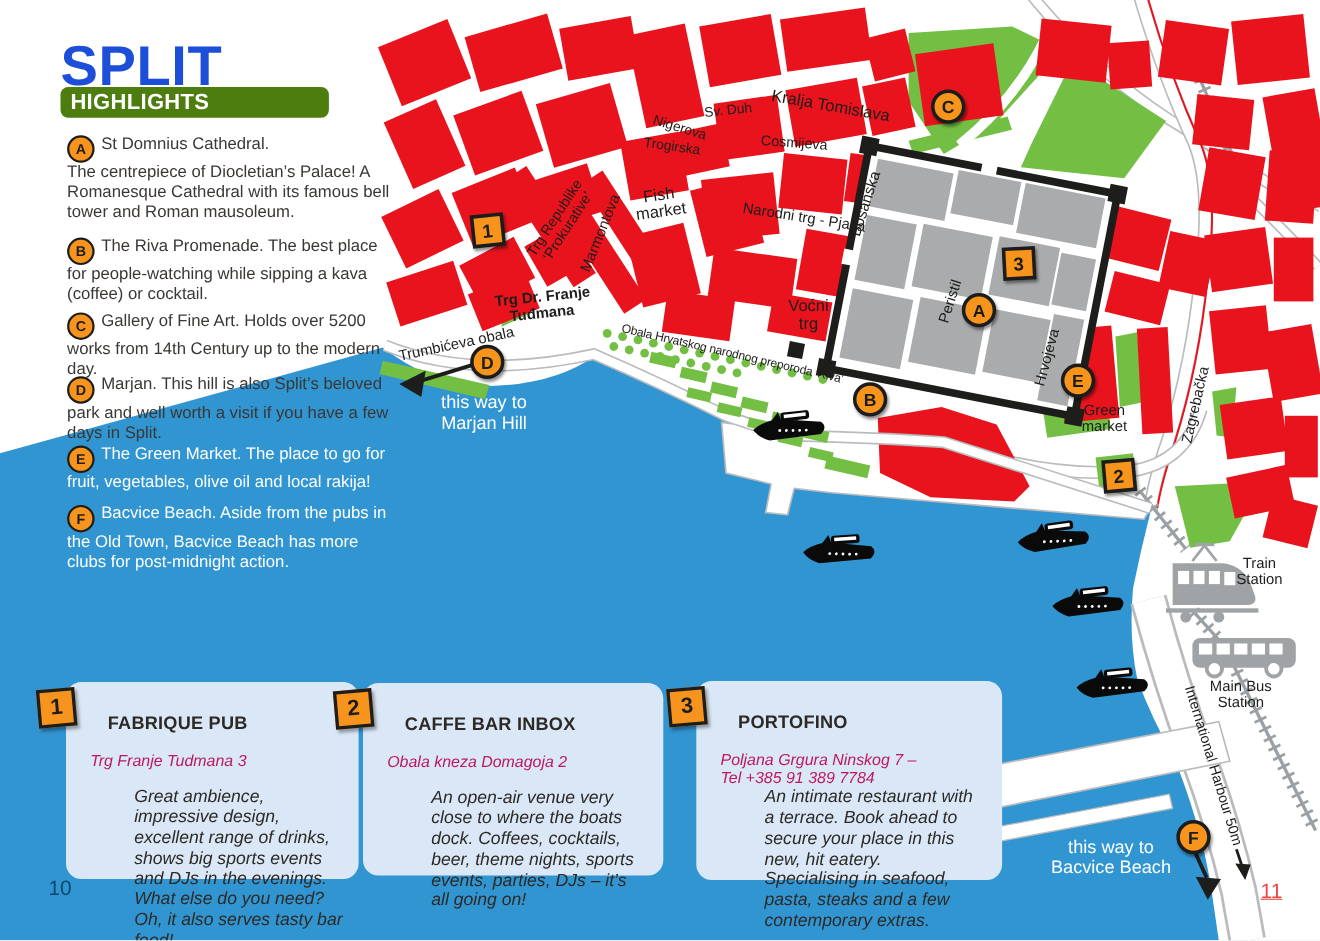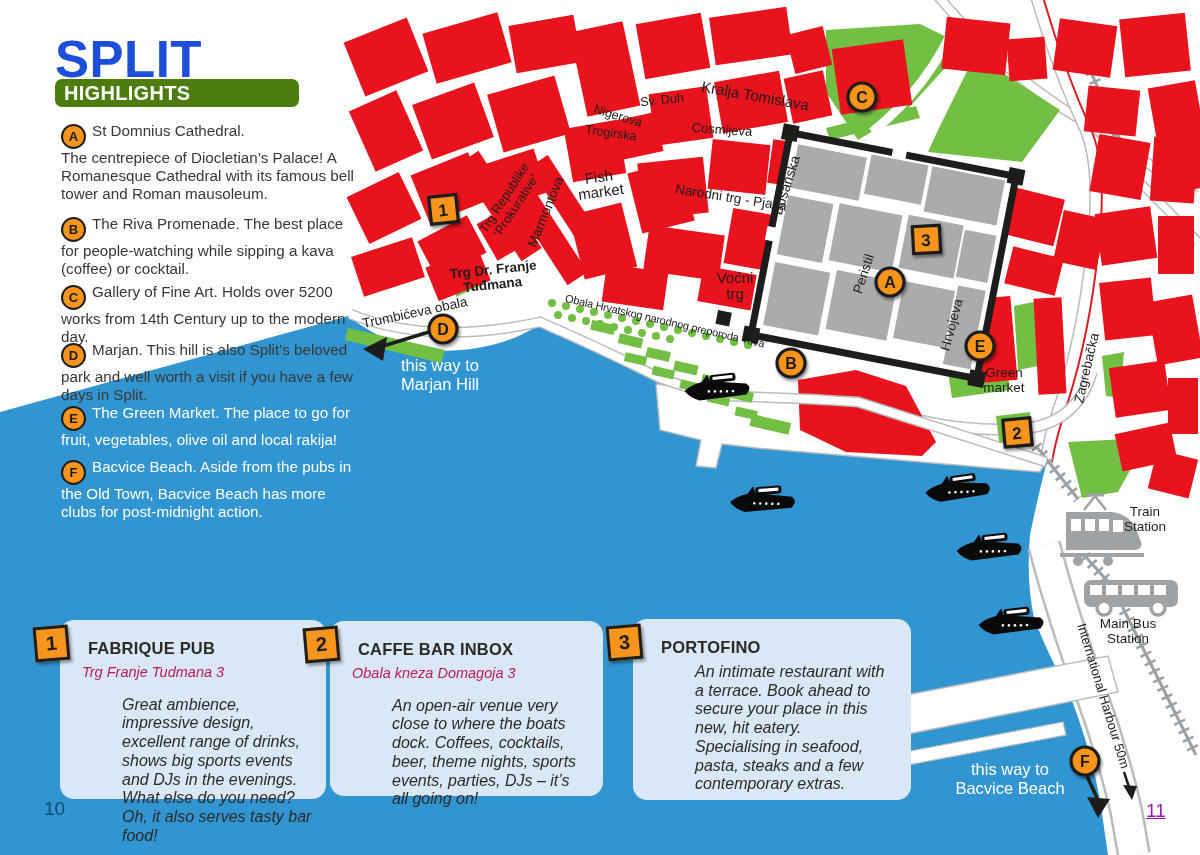--- a/index.html
+++ b/index.html
@@ -10,30 +10,30 @@
   .title{left:55px;top:30px;font-size:51px;font-weight:bold;color:#1d4ed8;letter-spacing:.5px;}
   .banner{left:55px;top:79px;width:244px;height:28px;background:#4d7c0f;border-radius:7px;display:flex;align-items:center;}
   .banner span{color:#fff;font-weight:bold;font-size:20px;padding-left:9px;letter-spacing:.3px;}
   .hl{left:61px;width:304px;font-size:15.2px;line-height:1.17;color:#3a3734;white-space:pre-line;}
   .hl.white{color:#fff;}
   .badge{display:inline-flex;justify-content:center;align-items:center;width:21px;height:21px;border-radius:50%;
          background:#f7941d;border:2.5px solid #1d1d1b;color:#1d1d1b;font-weight:bold;font-size:13px;
          margin-right:6px;vertical-align:-5px;}
   .rec-head{left:222px;top:573px;color:#fff;font-weight:bold;font-size:17px;letter-spacing:.2px;}
   .card{position:absolute;background:#d9e7f6;border-radius:14px;padding:13px 14px 10px 22px;z-index:2;}
-  .card h3{margin:6px;font-size:16.5px;font-weight:bold;color:#2d2a26;letter-spacing:.2px;}
+  .card h3{margin:16px;font-size:16.5px;font-weight:bold;color:#2d2a26;letter-spacing:.2px;}
   .card .addr{font-style:italic;font-size:14.5px;color:#be185d;margin-top:1px;white-space:pre-line;line-height:1.15;}
   .card .desc{font-style:italic;font-size:16px;color:#2d2a26;margin-top:15px;white-space:pre-line;line-height:1.17;margin-left:40px;}
   .card.tight .desc{margin-top:0;}
   .numbadge{position:absolute;left:-26px;top:6px;width:29px;height:29px;background:#f7941d;border:3.5px solid #1d1d1b;
             display:flex;align-items:center;justify-content:center;font-weight:bold;font-size:20px;color:#1d1d1b;
             transform:rotate(-5deg);box-shadow:2px 3px 3px rgba(0,0,0,.35);}
   .pagenum{font-size:19px;}
   .pagenum.left{left:44px;top:798px;color:#0c4a6e;}
-  .pagenum.right{left:1146px;top:800px;color:#a21caf;text-decoration:underline;}
+  .pagenum.right{left:1146px;top:800px;color:#ef4444;text-decoration:underline;}
   .lbl{font-family:"Liberation Sans",sans-serif;fill:#1d1d1b;}
   .lbl-w{fill:#ffffff;}
 </style>
 </head>
 <body>
 
 <div class="page">
 
 <svg class="map-svg" width="1200" height="855" viewBox="0 0 1200 855">
   <defs>
@@ -379,27 +379,29 @@
   <h3>FABRIQUE PUB</h3>
   <div class="addr">Trg Franje Tudmana 3</div>
   <div class="desc">Great ambience, impressive design, excellent range of drinks, shows big sports events and DJs in the evenings.
 What else do you need?
 Oh, it also serves tasty bar food!</div>
 </div>
 
 <div class="card" style="left:330px;top:621px;width:237px;height:152px">
   <div class="numbadge">2</div>
   <h3>CAFFE BAR INBOX</h3>
-  <div class="addr">Obala kneza Domagoja 3</div>
+  <div class="addr">Obala kneza Domagoja 2</div>
   <div class="desc">An open-air venue very close to where the boats dock. Coffees, cocktails, beer, theme nights, sports events, parties, DJs – it’s all going on!</div>
 </div>
 
 <div class="card tight" style="left:633px;top:619px;width:242px;height:158px">
   <div class="numbadge">3</div>
   <h3>PORTOFINO</h3>
+  <div class="addr">Poljana Grgura Ninskog 7 –
+Tel +385 91 389 7784</div>
   <div class="desc">An intimate restaurant with a terrace. Book ahead to secure your place in this new, hit eatery.
 Specialising in seafood, pasta, steaks and a few contemporary extras.</div>
 </div>
 
 <div class="overlay pagenum left">10</div>
 <div class="overlay pagenum right">11</div>
 
 </div>
 
 </body></html>

